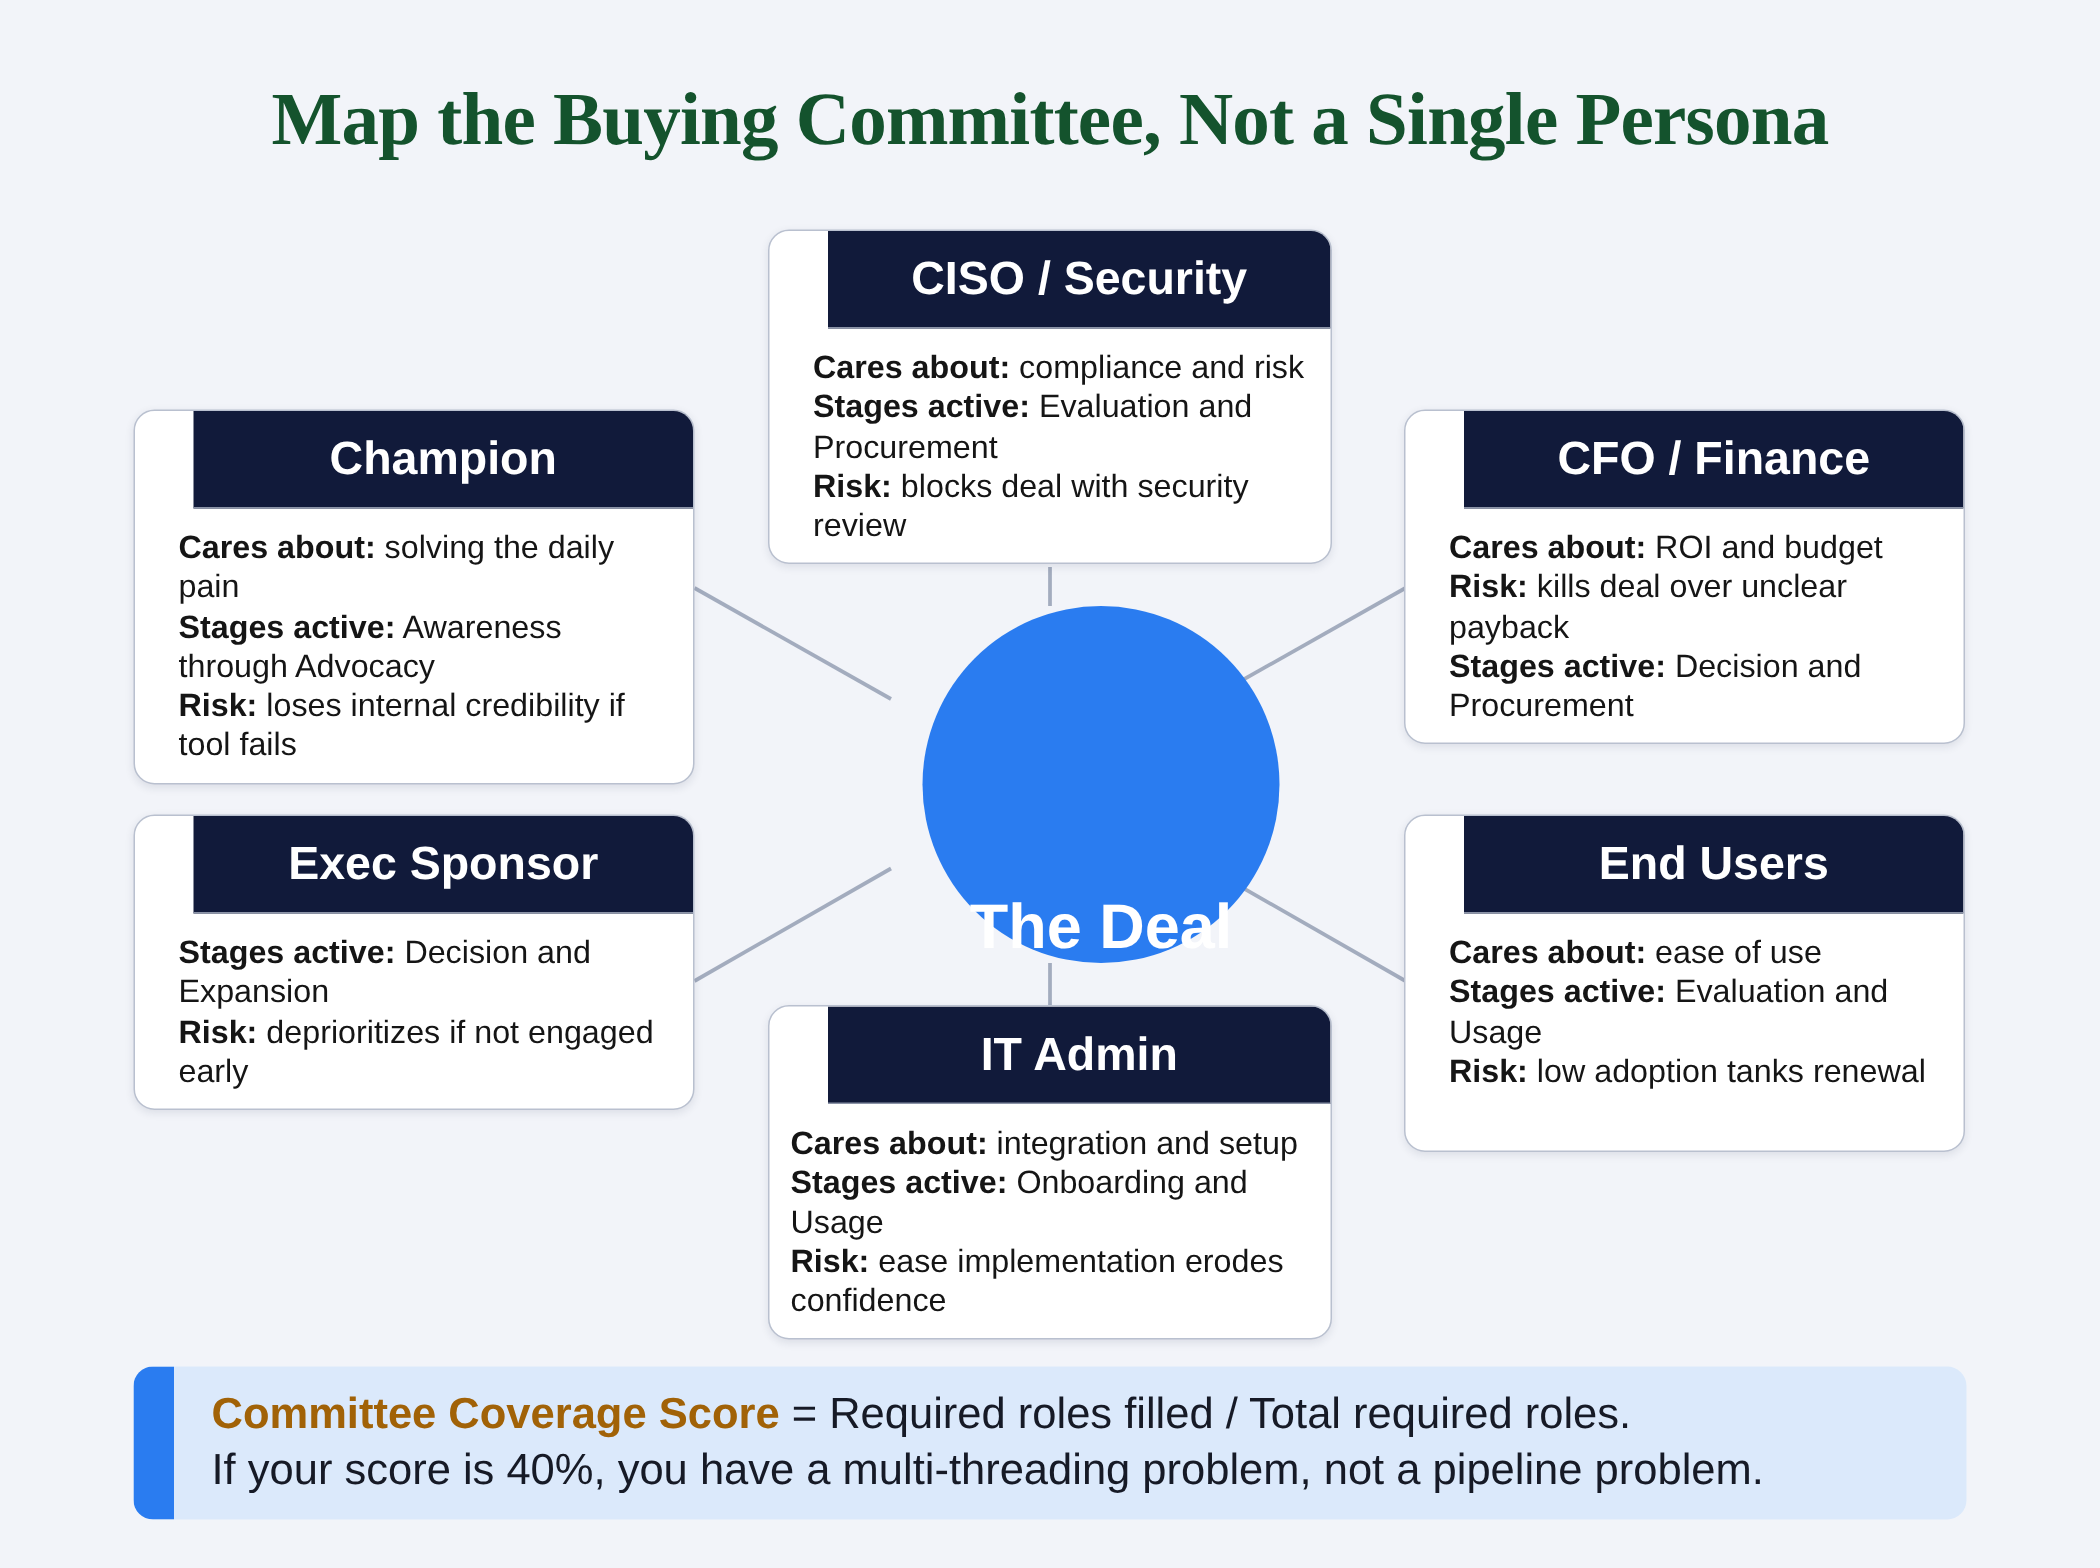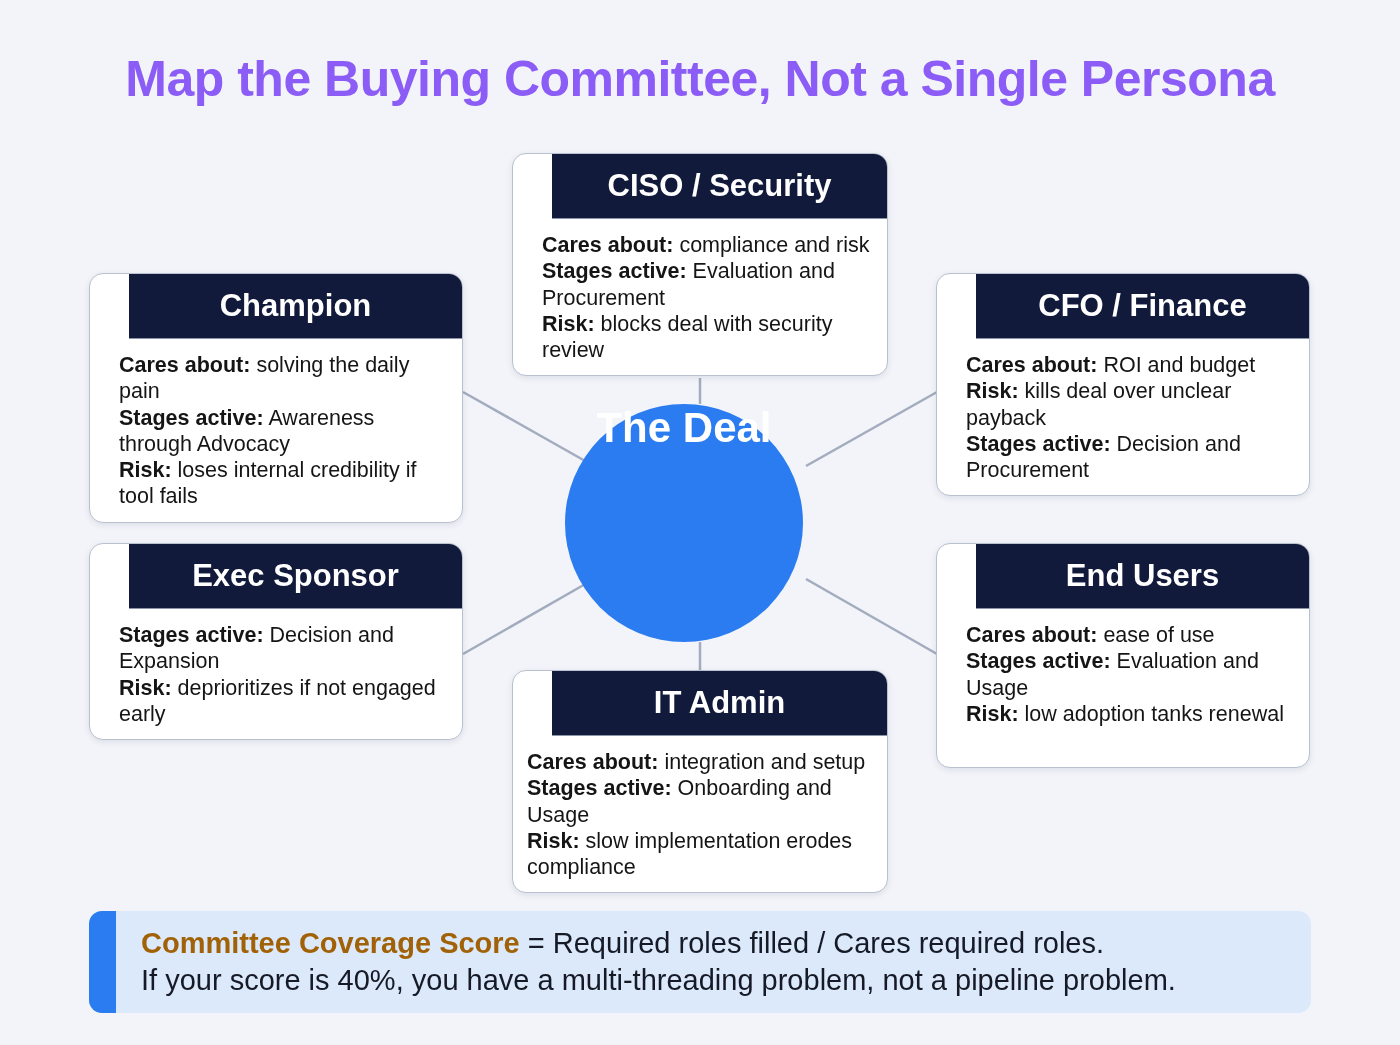--- a/index.html
+++ b/index.html
@@ -4,41 +4,42 @@
 <style>
   html, body { margin: 0; padding: 0; }
   body {
     width: 1400px; height: 1045px; position: relative; overflow: hidden;
     background: #f2f4f9;
     font-family: "Liberation Sans", "DejaVu Sans", sans-serif;
     color: #111;
   }
   .title {
     position: absolute; left: 0; top: 50px; width: 1400px; text-align: center;
-    font-size: 50px; font-weight: 700; color: #8b5cf6; letter-spacing: -0.5px;
+    font-size: 50px; font-weight: 700; color: #14532d; letter-spacing: -0.5px;
     margin: 0;
+    font-family: Liberation Serif, serif;
   }
   svg.connectors { position: absolute; left: 0; top: 0; width: 1400px; height: 1045px; }
   .card {
     position: absolute; width: 372px;
     background: #ffffff; border: 1.5px solid #b9c0cf; border-radius: 14px;
     overflow: hidden; box-shadow: 0 2px 6px rgba(30,40,70,0.10);
   }
   .card-head {
     background: #111a3a; color: #ffffff; height: 64px;
     display: flex; align-items: center; justify-content: center;
     font-size: 31px; font-weight: 700; border-bottom: 1.5px solid #8c94a8; margin-left: 39px;
   }
   .card-body { padding: 13px 16px 12px 29px; font-size: 21.5px; line-height: 26.3px; color: #151515; }
   .line { display: block; }
   .line b { font-weight: 700; }
   .deal {
-    position: absolute; left: 565px; top: 404px; width: 238px; height: 238px;
+    position: absolute; left: 615px; top: 404px; width: 238px; height: 238px;
     border-radius: 50%; background: #2a7cf0;
-    display: flex; align-items: flex-start; justify-content: center;
+    display: flex; align-items: flex-end; justify-content: center;
     color: #ffffff; font-size: 42px; font-weight: 700;
   }
   .callout {
     position: absolute; left: 89px; top: 911px; width: 1222px; height: 102px;
     background: #dbe9fb; border-radius: 13px; overflow: hidden;
   }
   .callout-bar { position: absolute; left: 0; top: 0; width: 27px; height: 100%; background: #2a7cf0; }
   .callout-text {
     position: absolute; left: 52px; top: 14px; font-size: 29px; line-height: 37px; color: #161a26;
   }
@@ -102,27 +103,27 @@
     <span class="line"><b>Stages active:</b> <span>Evaluation and Usage</span></span>
     <span class="line"><b>Risk:</b> <span>low adoption tanks renewal</span></span>
   </div>
 </div>
 
 <div class="card" style="left:512px; top:670px; width:374px;">
   <div class="card-head">IT Admin</div>
   <div class="card-body" style="padding-left:14px;">
     <span class="line"><b>Cares about:</b> <span>integration and setup</span></span>
     <span class="line"><b>Stages active:</b> <span>Onboarding and Usage</span></span>
-    <span class="line"><b>Risk:</b> <span>slow implementation erodes compliance</span></span>
+    <span class="line"><b>Risk:</b> <span>ease implementation erodes confidence</span></span>
   </div>
 </div>
 
 <div class="deal">
   <span>The Deal</span>
 </div>
 
 <div class="callout">
   <div class="callout-bar"></div>
   <div class="callout-text">
-    <div><b>Committee Coverage Score</b><span> = Required roles filled / Cares required roles.</span></div>
+    <div><b>Committee Coverage Score</b><span> = Required roles filled / Total required roles.</span></div>
     <div>If your score is 40%, you have a multi-threading problem, not a pipeline problem.</div>
   </div>
 </div>
 
 </body></html>

